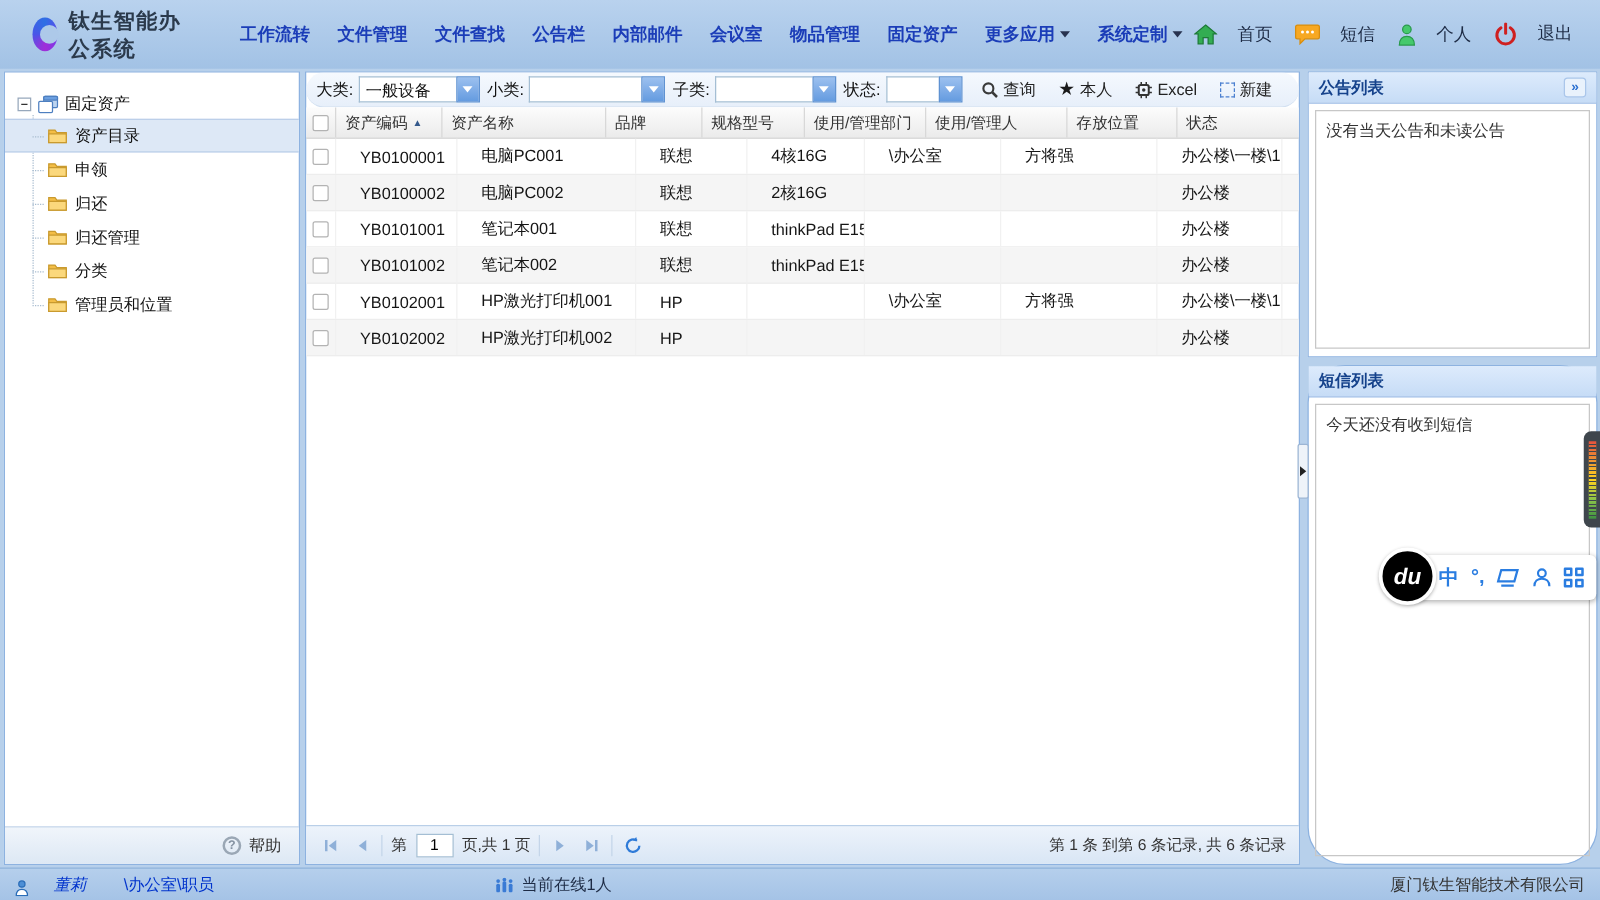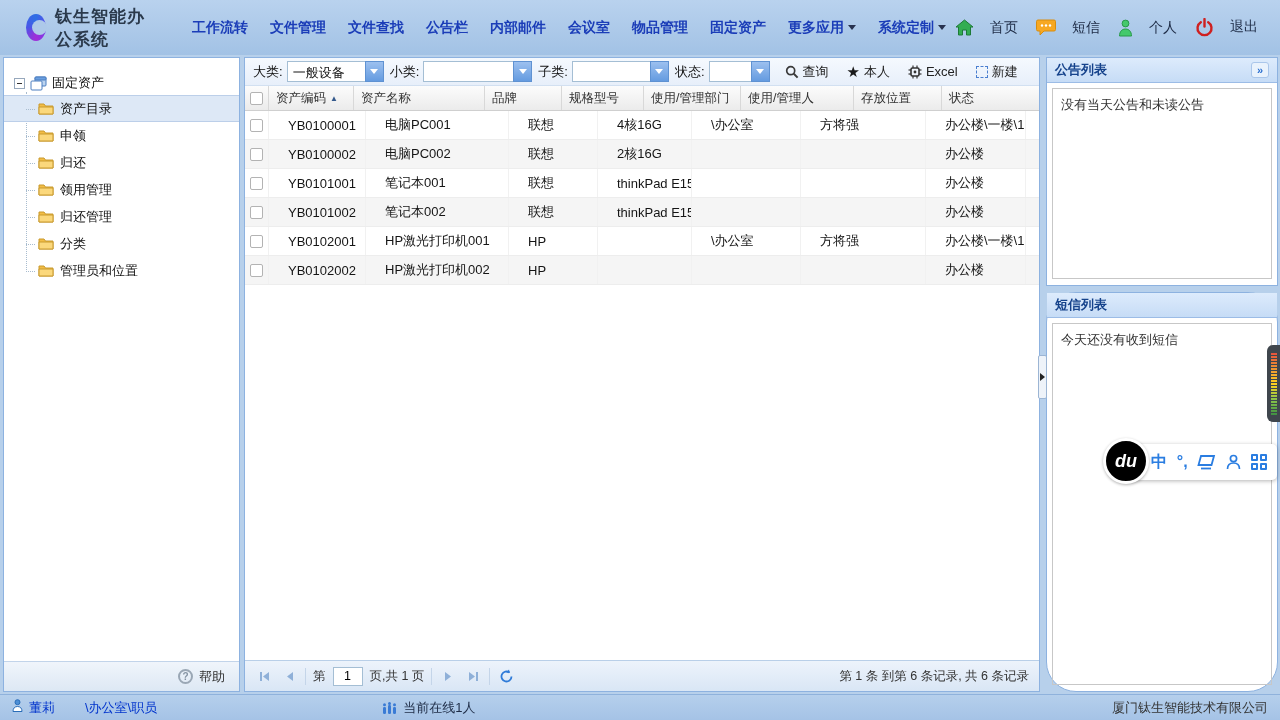--- a/index.html
+++ b/index.html
@@ -19,21 +19,21 @@
   .nav-item { color:#1b3db8; font-weight:bold; font-size:14px; padding:6px 9px; cursor:pointer; white-space:nowrap; }
   .nav-caret { display:inline-block; width:0; height:0; border-left:4px solid transparent;
     border-right:4px solid transparent; border-top:5px solid #27324f; margin-left:4px; vertical-align:middle; }
   .top-actions { display:flex; align-items:center; gap:18px; margin-left:auto; padding-right:22px; }
   .top-action { display:flex; align-items:flex-start; gap:16px; color:#1d2b45; font-size:14px; cursor:pointer; white-space:nowrap; }
 
   
   .statusbar { position:absolute; left:0; top:694px; width:1280px; height:26px;
     background:linear-gradient(#b5cfec,#a5c3e6); border-top:1px solid #8fb2dc;
     display:flex; align-items:center; padding:0 12px; }
-  .status-user { display:flex; align-items:flex-start; gap:6px; color:#0033cc; }
+  .status-user { display:flex; align-items:flex-end; gap:20px; color:#0033cc;font-style:italic; }
   .status-dept { color:#0033cc; margin-left:30px; }
   .status-online { display:flex; align-items:center; gap:6px; color:#1d2b45; margin-left:225px; }
   .status-company { margin-left:auto; color:#333; }
 
   
   .sidebar { position:absolute; left:3px; top:57px; width:237px; height:635px;
     background:#fff; border:1px solid #8db2e0; }
   .tree { padding-top:13px; position:relative; }
   .tree-root { display:flex; align-items:center; gap:5px; padding-left:10px; height:24px; font-size:13px; color:#111; }
   .minus-box { width:11px; height:11px; border:1px solid #97a8bc; background:#fff; position:relative; flex:0 0 auto; }
@@ -47,21 +47,21 @@
   .sidebar-footer { position:absolute; left:0; bottom:0; width:100%; height:30px;
     background:linear-gradient(#f0f5fb,#dde8f4); border-top:1px solid #c2d4ea;
     display:flex; align-items:center; justify-content:flex-end; gap:6px; padding-right:14px; color:#333; }
   .help-icon { width:15px; height:15px; border-radius:50%; border:2px solid #9aa7b5; color:#8593a3;
     font-size:10px; font-weight:bold; display:flex; align-items:center; justify-content:center; }
 
   
   .center { position:absolute; left:244px; top:57px; width:796px; height:635px;
     background:#fff; border:1px solid #8db2e0; }
   .toolbar { height:28px; background:linear-gradient(#f5f9fe,#e7effa); border-bottom:1px solid #d2e0f1;
-    display:flex; align-items:center; padding-left:8px; }
+    display:flex; align-items:center; padding-left:8px;border-radius:14px; }
   .filter { display:flex; align-items:center; margin-right:6px; }
   .filter-label { margin-right:4px; color:#111; }
   .combo { display:flex; height:21px; }
   .combo-text { background:#fff; border:1px solid #a4bed4; border-right:none; height:21px;
     padding:2px 5px; font-size:13px; color:#111; }
   .combo-btn { width:19px; height:21px; background:linear-gradient(#9cc0ef,#649be0); border:1px solid #5f92d2;
     display:flex; align-items:center; justify-content:center; cursor:pointer; }
   .combo-btn::after { content:''; width:0; height:0; border-left:4px solid transparent;
     border-right:4px solid transparent; border-top:5px solid #fff; }
   .tool-btn { display:flex; align-items:center; gap:4px; padding:0 9px; color:#222; cursor:pointer; white-space:nowrap; }
@@ -224,29 +224,20 @@
         <span>申领</span>
       </div>
       <div class="tree-item">
         <span>
             <svg width="16" height="13" viewBox="0 0 16 13">
               <path d="M1 2 h5 l1.5 2 H15 v8 H1 Z" fill="#f3bd45" stroke="#c99a2e"></path>
               <path d="M1 5 h14 v7 H1 Z" fill="#fbd87c" stroke="#c99a2e"></path>
             </svg>
           </span>
         <span>归还</span>
-      </div>
-      <div class="tree-item">
-        <span>
-            <svg width="16" height="13" viewBox="0 0 16 13">
-              <path d="M1 2 h5 l1.5 2 H15 v8 H1 Z" fill="#f3bd45" stroke="#c99a2e"></path>
-              <path d="M1 5 h14 v7 H1 Z" fill="#fbd87c" stroke="#c99a2e"></path>
-            </svg>
-          </span>
-        <span>领用管理</span>
       </div>
       <div class="tree-item">
         <span>
             <svg width="16" height="13" viewBox="0 0 16 13">
               <path d="M1 2 h5 l1.5 2 H15 v8 H1 Z" fill="#f3bd45" stroke="#c99a2e"></path>
               <path d="M1 5 h14 v7 H1 Z" fill="#fbd87c" stroke="#c99a2e"></path>
             </svg>
           </span>
         <span>归还管理</span>
       </div>

